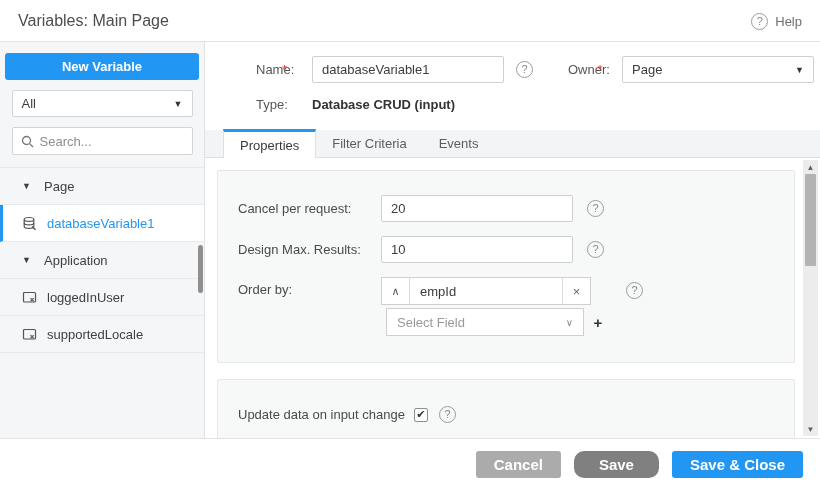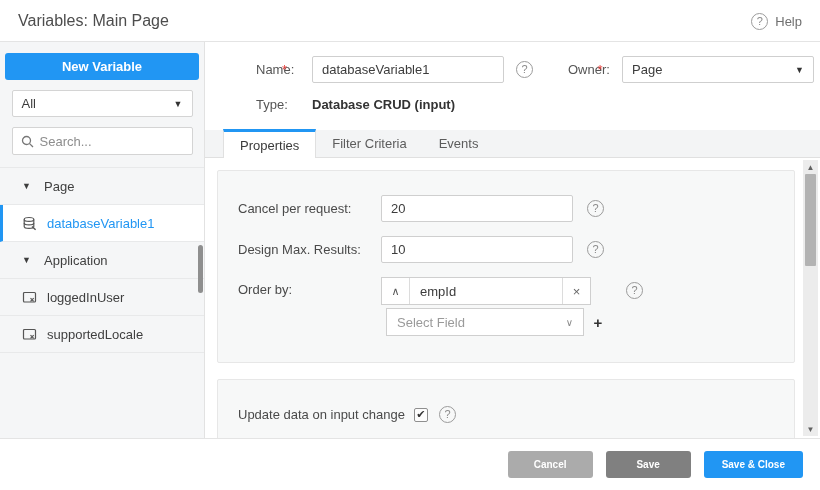--- a/index.html
+++ b/index.html
@@ -186,25 +186,25 @@
   .vs-thumb { position: absolute; top: 0; left: 2px; right: 2px; height: 92px; background: #b3b3b3; border-radius: 1px; cursor: pointer; }
 
   
   .ftr {
     height: 52px; flex: 0 0 52px; background: #fff; border-top: 1px solid #e4e4e4;
     display: flex; align-items: center; justify-content: flex-end;
     padding-right: 17px; gap: 13px;
   }
   .btn {
     height: 27px; border: none; border-radius: 3px; padding: 0 18px;
-    font-family: inherit; font-size: 10px; font-weight: bold; color: #fff; cursor: pointer;
+    font-family: inherit; font-size: 15px; font-weight: bold; color: #fff; cursor: pointer;
     min-width: 85px;
   }
   .btn-cancel { background: #ababab; }
-  .btn-save { background: #808080; }
+  .btn-save { background: #808080; border-radius: 10px; }
   .btn-saveclose { background: #2196f3; }
 
   svg { display: block; }
 </style>
 </head>
 <body>
 
 <div class="app">
 
   <div class="hdr">

